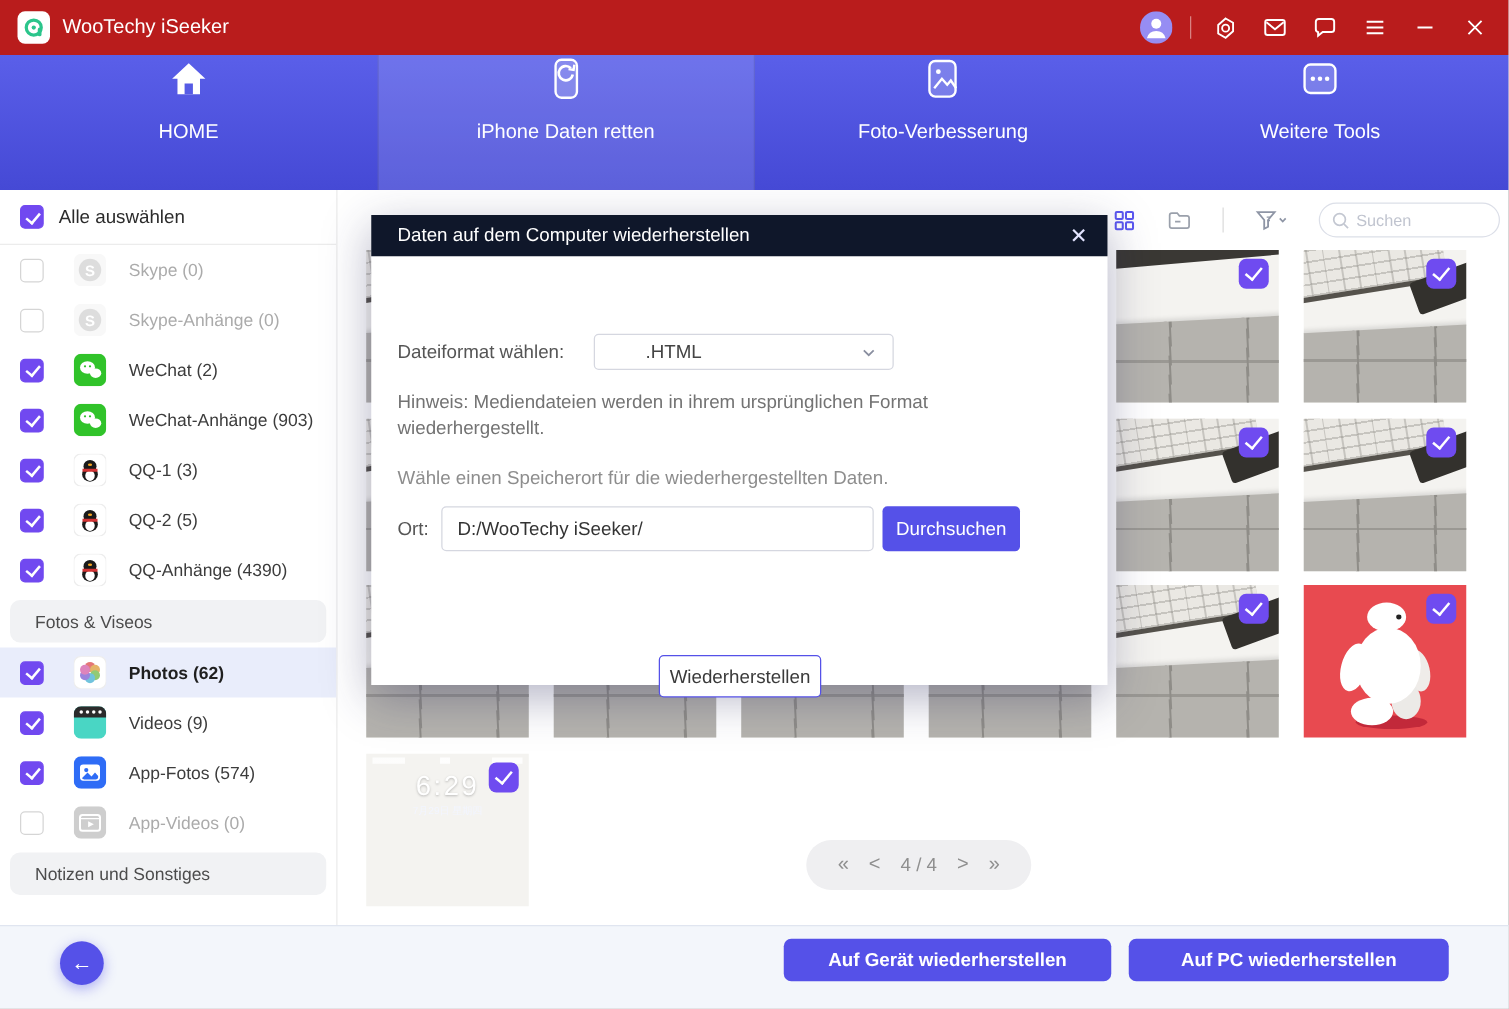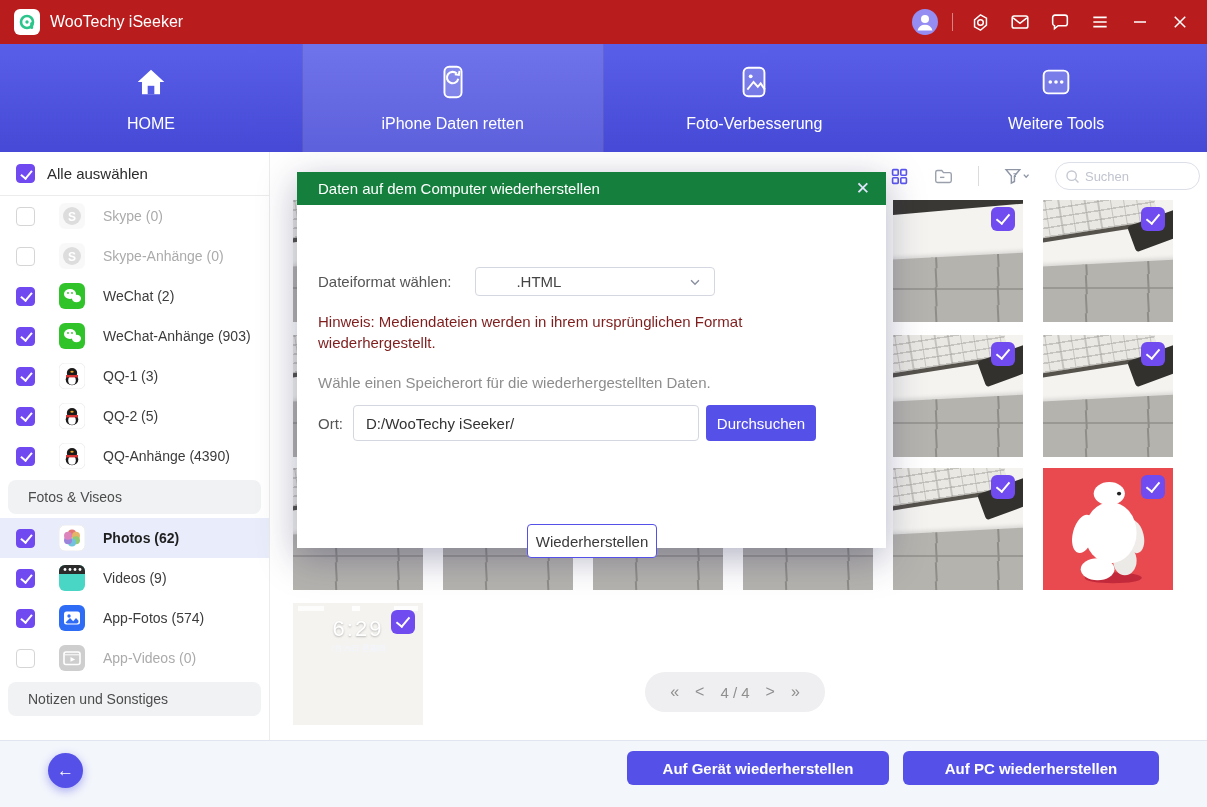--- a/index.html
+++ b/index.html
@@ -9,21 +9,21 @@
   
   .titlebar { position:absolute; left:0; top:0; width:100%; height:44px; background:#b91c1c; display:flex; align-items:center; padding:0 14px; z-index:30; }
   .logo-box { width:26px; height:26px; background:#fff; border-radius:6px; display:flex; align-items:center; justify-content:center; margin-right:10px; }
   .app-title { color:#fff; font-size:16px; }
   .tb-right { margin-left:auto; display:flex; align-items:center; gap:14px; }
   .tb-icon { width:26px; height:26px; display:flex; align-items:center; justify-content:center; cursor:pointer; }
   .tb-divider { width:1px; height:18px; background:rgba(255,255,255,.45); }
 
   
   .nav { position:absolute; left:0; top:44px; width:100%; height:108px; background:linear-gradient(180deg,#5a5fe9,#4549d5); display:flex; z-index:25; }
-  .nav-tab { width:301.75px; height:100%; display:flex; flex-direction:column; align-items:center; justify-content:center; gap:10px; cursor:pointer; position:relative; }
+  .nav-tab { width:301.75px; height:100%; display:flex; flex-direction:column; align-items:center; justify-content:flex-start; gap:10px; cursor:pointer; position:relative; }
   .nav-tab.active { background:rgba(255,255,255,.13); border-left:1px solid rgba(0,0,0,.10); border-right:1px solid rgba(0,0,0,.10); }
   .nav-label { color:#fff; font-size:16px; }
 
   
   .sidebar { position:absolute; left:0; top:152px; width:270px; height:588px; background:#fff; border-right:1px solid #ececec; z-index:5; }
   .select-all { height:44px; display:flex; align-items:center; gap:12px; padding-left:16px; border-bottom:1px solid #ececec; cursor:pointer; }
   .select-all-label { font-size:15px; color:#2b2b2b; }
   .srow { height:40px; display:flex; align-items:center; padding-left:16px; gap:0; cursor:pointer; }
   .srow.selected { background:#e9edfb; }
   .sico { width:26px; height:26px; margin-left:24px; display:flex; align-items:center; justify-content:center; }
@@ -66,30 +66,30 @@
   .ls-time { position:absolute; top:13px; left:0; right:0; text-align:center; color:#fff; font-size:22px; font-weight:300; letter-spacing:2px; text-shadow:0 1px 2px rgba(0,0,0,.25); }
   .ls-date { position:absolute; top:40px; left:0; right:0; text-align:center; color:#f2f5ff; font-size:8px; }
 
   
   .pagination { position:absolute; left:645px; top:672px; width:180px; height:40px; background:#efeff1; border-radius:20px; display:flex; align-items:center; justify-content:center; gap:16px; z-index:6; }
   .pg-btn { color:#8f8f8f; font-size:16px; cursor:pointer; user-select:none; }
   .pg-label { color:#8f8f8f; font-size:15px; }
 
   
   .modal { position:absolute; left:297px; top:172px; width:589px; height:376px; background:#fff; z-index:20; box-shadow:0 10px 35px rgba(40,40,90,.35); }
-  .modal-header { height:33px; background:#15803d; display:flex; align-items:center; padding:0 16px 0 21px; }
+  .modal-header { height:33px; background:#0f172a; display:flex; align-items:center; padding:0 16px 0 21px; }
   .modal-title { color:#fff; font-size:15px; }
   .modal-close { margin-left:auto; color:#e3e4ff; font-size:17px; cursor:pointer; line-height:1; }
   .modal-body { position:relative; height:343px; }
   .m-format-row { position:absolute; left:21px; top:62px; display:flex; align-items:center; }
   .m-label { font-size:15px; color:#555; }
   .m-select { margin-left:24px; width:240px; height:29px; border:1px solid #d5d7e0; border-radius:4px; display:flex; align-items:center; padding:0 12px 0 40px; cursor:pointer; }
   .m-select-value { font-size:15px; color:#444; }
   .m-select svg { margin-left:auto; }
-  .m-hint { position:absolute; left:21px; top:106px; width:490px; font-size:15px; color:#7f1d1d; line-height:21px; }
+  .m-hint { position:absolute; left:21px; top:106px; width:490px; font-size:15px; color:#737373; line-height:21px; }
   .m-loc-hint { position:absolute; left:21px; top:169px; font-size:15px; color:#8d8d8d; }
   .m-ort-row { position:absolute; left:21px; top:200px; display:flex; align-items:center; }
   .m-path-input { margin-left:10px; width:346px; height:36px; border:1px solid #d5d7e0; border-radius:4px; padding:0 12px; font-size:15px; color:#333; outline:none; font-family:"Liberation Sans",sans-serif; }
   .m-browse { margin-left:7px; width:110px; height:36px; background:#5551e8; border:none; border-radius:4px; color:#fff; font-size:15px; cursor:pointer; font-family:"Liberation Sans",sans-serif; }
   .m-restore { position:absolute; left:230px; top:319px; width:130px; height:34px; background:#fff; border:1px solid #5551e8; border-radius:4px; color:#3a3a3a; font-size:15px; cursor:pointer; font-family:"Liberation Sans",sans-serif; }
 
   
   .footer { position:absolute; left:0; bottom:0; width:100%; height:67px; background:#f3f6fb; border-top:1px solid #e0e5f0; z-index:25; }
   .back-btn { position:absolute; left:48px; top:12px; width:35px; height:35px; border-radius:50%; background:#5551e8; color:#fff; display:flex; align-items:center; justify-content:center; font-size:17px; cursor:pointer; box-shadow:0 3px 10px rgba(85,81,232,.45); }
   .f-btn { position:absolute; top:10px; height:34px; background:#5551e8; border:none; border-radius:6px; color:#fff; font-size:15px; font-weight:bold; cursor:pointer; font-family:"Liberation Sans",sans-serif; }

